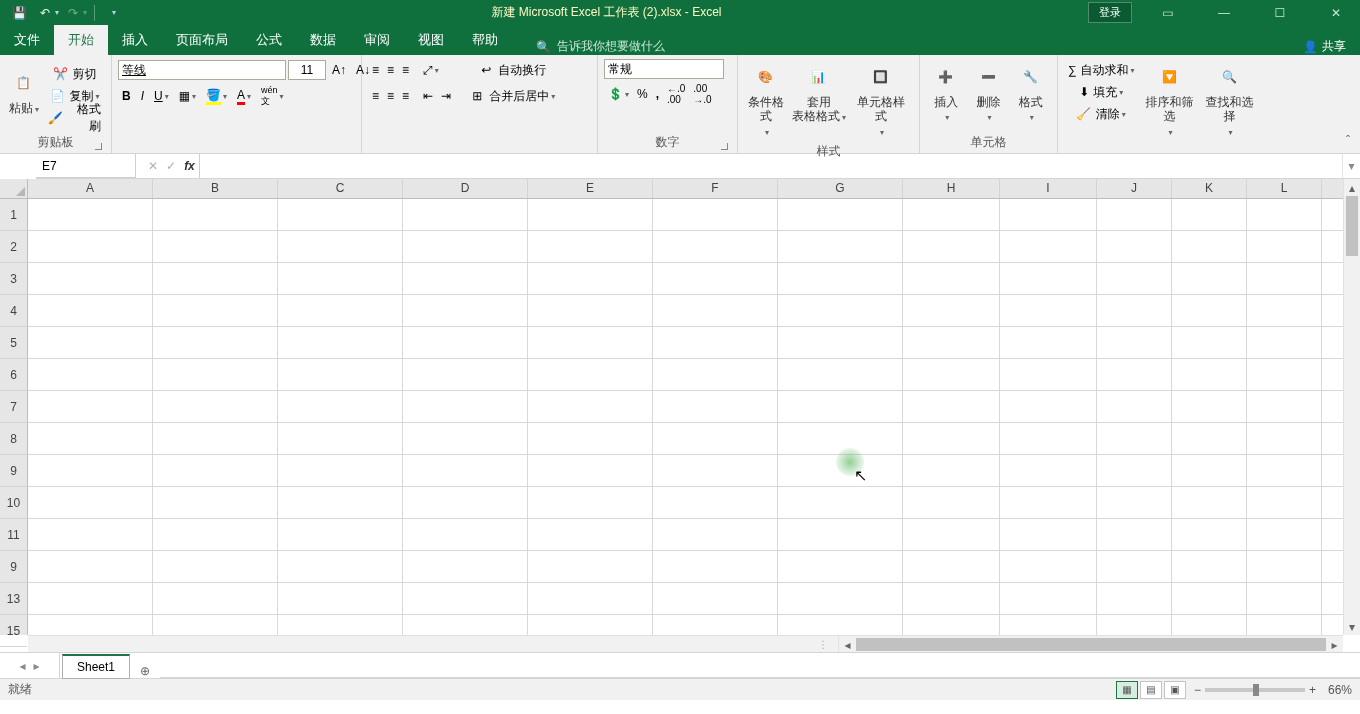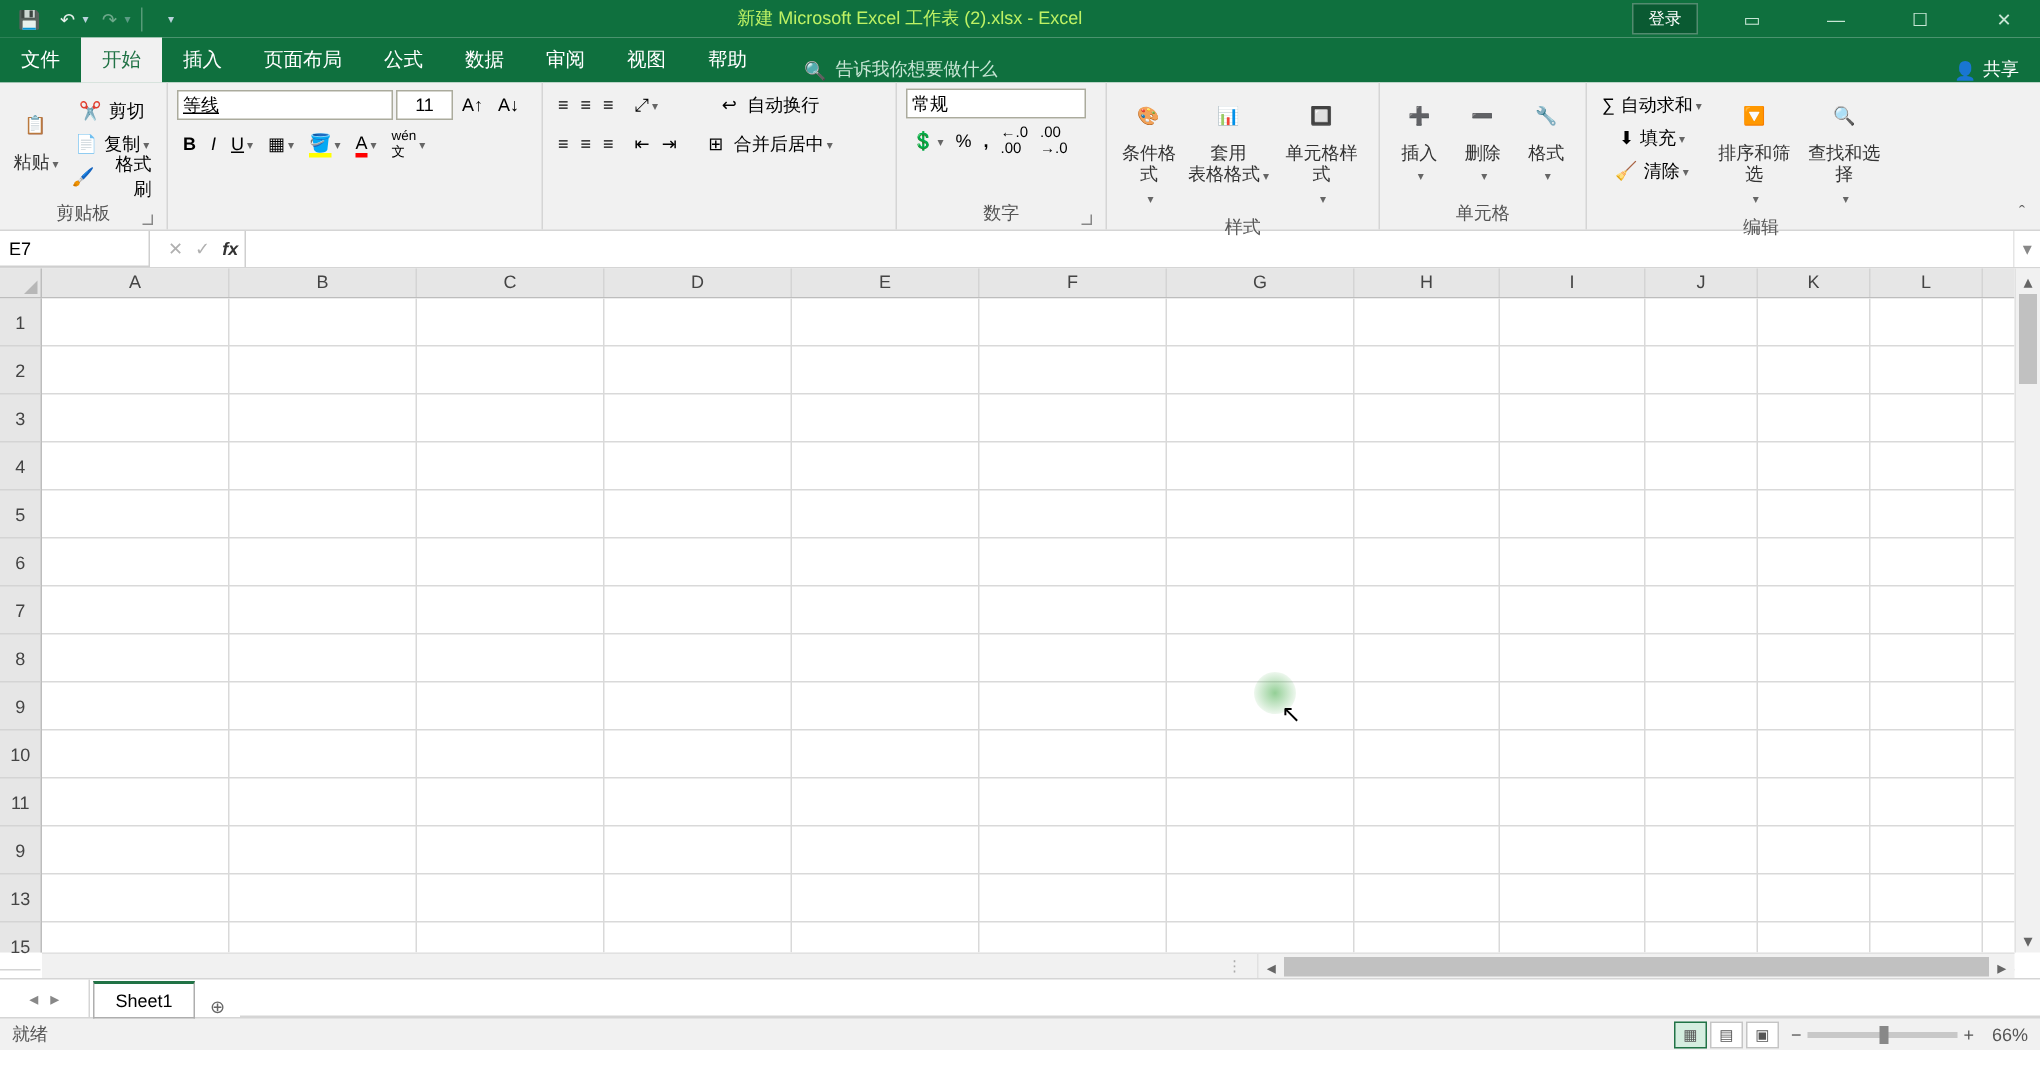--- a/index.html
+++ b/index.html
@@ -3,21 +3,21 @@
 <meta charset="utf-8">
 <style>
 * { margin: 0; padding: 0; box-sizing: border-box; font-family: "Microsoft YaHei", "Segoe UI", sans-serif; user-select: none; }
 body { width: 1360px; height: 714px; background: #fff; overflow: hidden; font-size: 12px; }
 
 
 .title-bar { height: 25px; background: #0f703e; display: flex; align-items: center; color: #fff; }
 .qat { display: flex; align-items: center; gap: 4px; padding-left: 8px; }
 .qat-btn { width: 24px; height: 24px; display: flex; align-items: center; justify-content: center; color: #fff; opacity: 0.9; }
 .qat-sep { width: 1px; height: 16px; background: rgba(255,255,255,0.3); margin: 0 2px; }
-.title-text { flex: 1; text-align: center; font-size: 12px; color: #bef264; }
+.title-text { flex: 1; text-align: center; font-size: 12px; color: #fef9c3; }
 .win-controls { display: flex; align-items: center; gap: 16px; padding-right: 4px; }
 .login-btn { background: #0a5a32; color: #fff; padding: 2px 10px; font-size: 11px; border: 1px solid rgba(255,255,255,0.3); }
 .win-btn { width: 40px; height: 24px; display: flex; align-items: center; justify-content: center; color: #c8e6d5; }
 
 
 .tabs { height: 30px; background: #0f703e; display: flex; align-items: flex-end; }
 .tabs-left { display: flex; }
 .tab { padding: 6px 14px; color: #fff; font-size: 13px; cursor: pointer; }
 .tab.active { background: #f1f1f1; color: #217346; }
 .tab.file { background: #0f703e; }
@@ -37,28 +37,28 @@
 .icon-16 { width: 16px; height: 16px; display: inline-flex; align-items: center; justify-content: center; }
 .arrow { font-size: 8px; color: #666; margin-left: 2px; }
 .big-btn { display: flex; flex-direction: column; align-items: center; width: 44px; padding: 2px; }
 .big-icon { width: 32px; height: 32px; display: flex; align-items: center; justify-content: center; }
 .big-label { font-size: 12px; color: #333; text-align: center; line-height: 1.2; margin-top: 2px; }
 
 .vcol { display: flex; flex-direction: column; gap: 0px; }
 .hrow { display: flex; align-items: center; gap: 0px; }
 
 input.combo { border: 1px solid #abab9d; background: #fff; font-size: 12px; padding: 2px 3px; }
-.combo-font { width: 144px; text-decoration: underline; }
+.combo-font { width: 168px; text-decoration: underline; }
 .combo-size { width: 38px; text-align: center; }
 .combo-numfmt { width: 120px; }
 
 .collapse-ribbon { position: absolute; right: 4px; bottom: 4px; width: 16px; height: 16px; display:flex; align-items:center; justify-content:center; color:#666;}
 
 
-.formula-bar { height: 25px; border-bottom: 1px solid #d5d5d5; display: flex; align-items: stretch; background: #fff; }
+.formula-bar { height: 25px; border-bottom: 1px solid #d5d5d5; display: flex; align-items: stretch; background: #fff; margin-left: 36px; }
 .namebox { width: 100px; border: 1px solid #cfcfcf; border-top: none; border-left: none; display: flex; align-items: center; }
 .namebox input { flex: 1; border: none; padding: 0 6px; font-size: 12px; background: transparent; outline:none;}
 .namebox .arrow { width: 16px; text-align: center; color: #888; }
 .fx-controls { display: flex; align-items: center; border-right: 1px solid #cfcfcf; padding: 0 4px 0 12px; gap: 8px; color: #b0b0b0; }
 .fx-controls .fx { color: #333; font-style: italic; font-weight: bold; }
 .formula-input { flex: 1; border: none; padding: 0 6px; outline: none; }
 .fbar-expand { width: 18px; display:flex; align-items:center; justify-content:center; color:#888; border-left:1px solid #e5e5e5;}
 
 
 .grid-wrap { position: relative; height: 473px; }
@@ -337,21 +337,20 @@
       </div>
       <div class="big-btn" style="width:58px;">
           <div class="big-icon">🔽</div>
           <div class="big-label"><span>排序和筛选</span><br><span class="arrow">▾</span></div>
         </div>
       <div class="big-btn" style="width:58px;">
           <div class="big-icon">🔍</div>
           <div class="big-label"><span>查找和选择</span><br><span class="arrow">▾</span></div>
         </div>
     </div>
-    <div class="group-label"><span>编辑</span></div>
   </div>
 
   <div class="collapse-ribbon">ˆ</div>
 </div>
 
 <div class="formula-bar">
   <div class="namebox">
     <input value="E7" style="">
     <span class="arrow">▾</span>
   </div>

